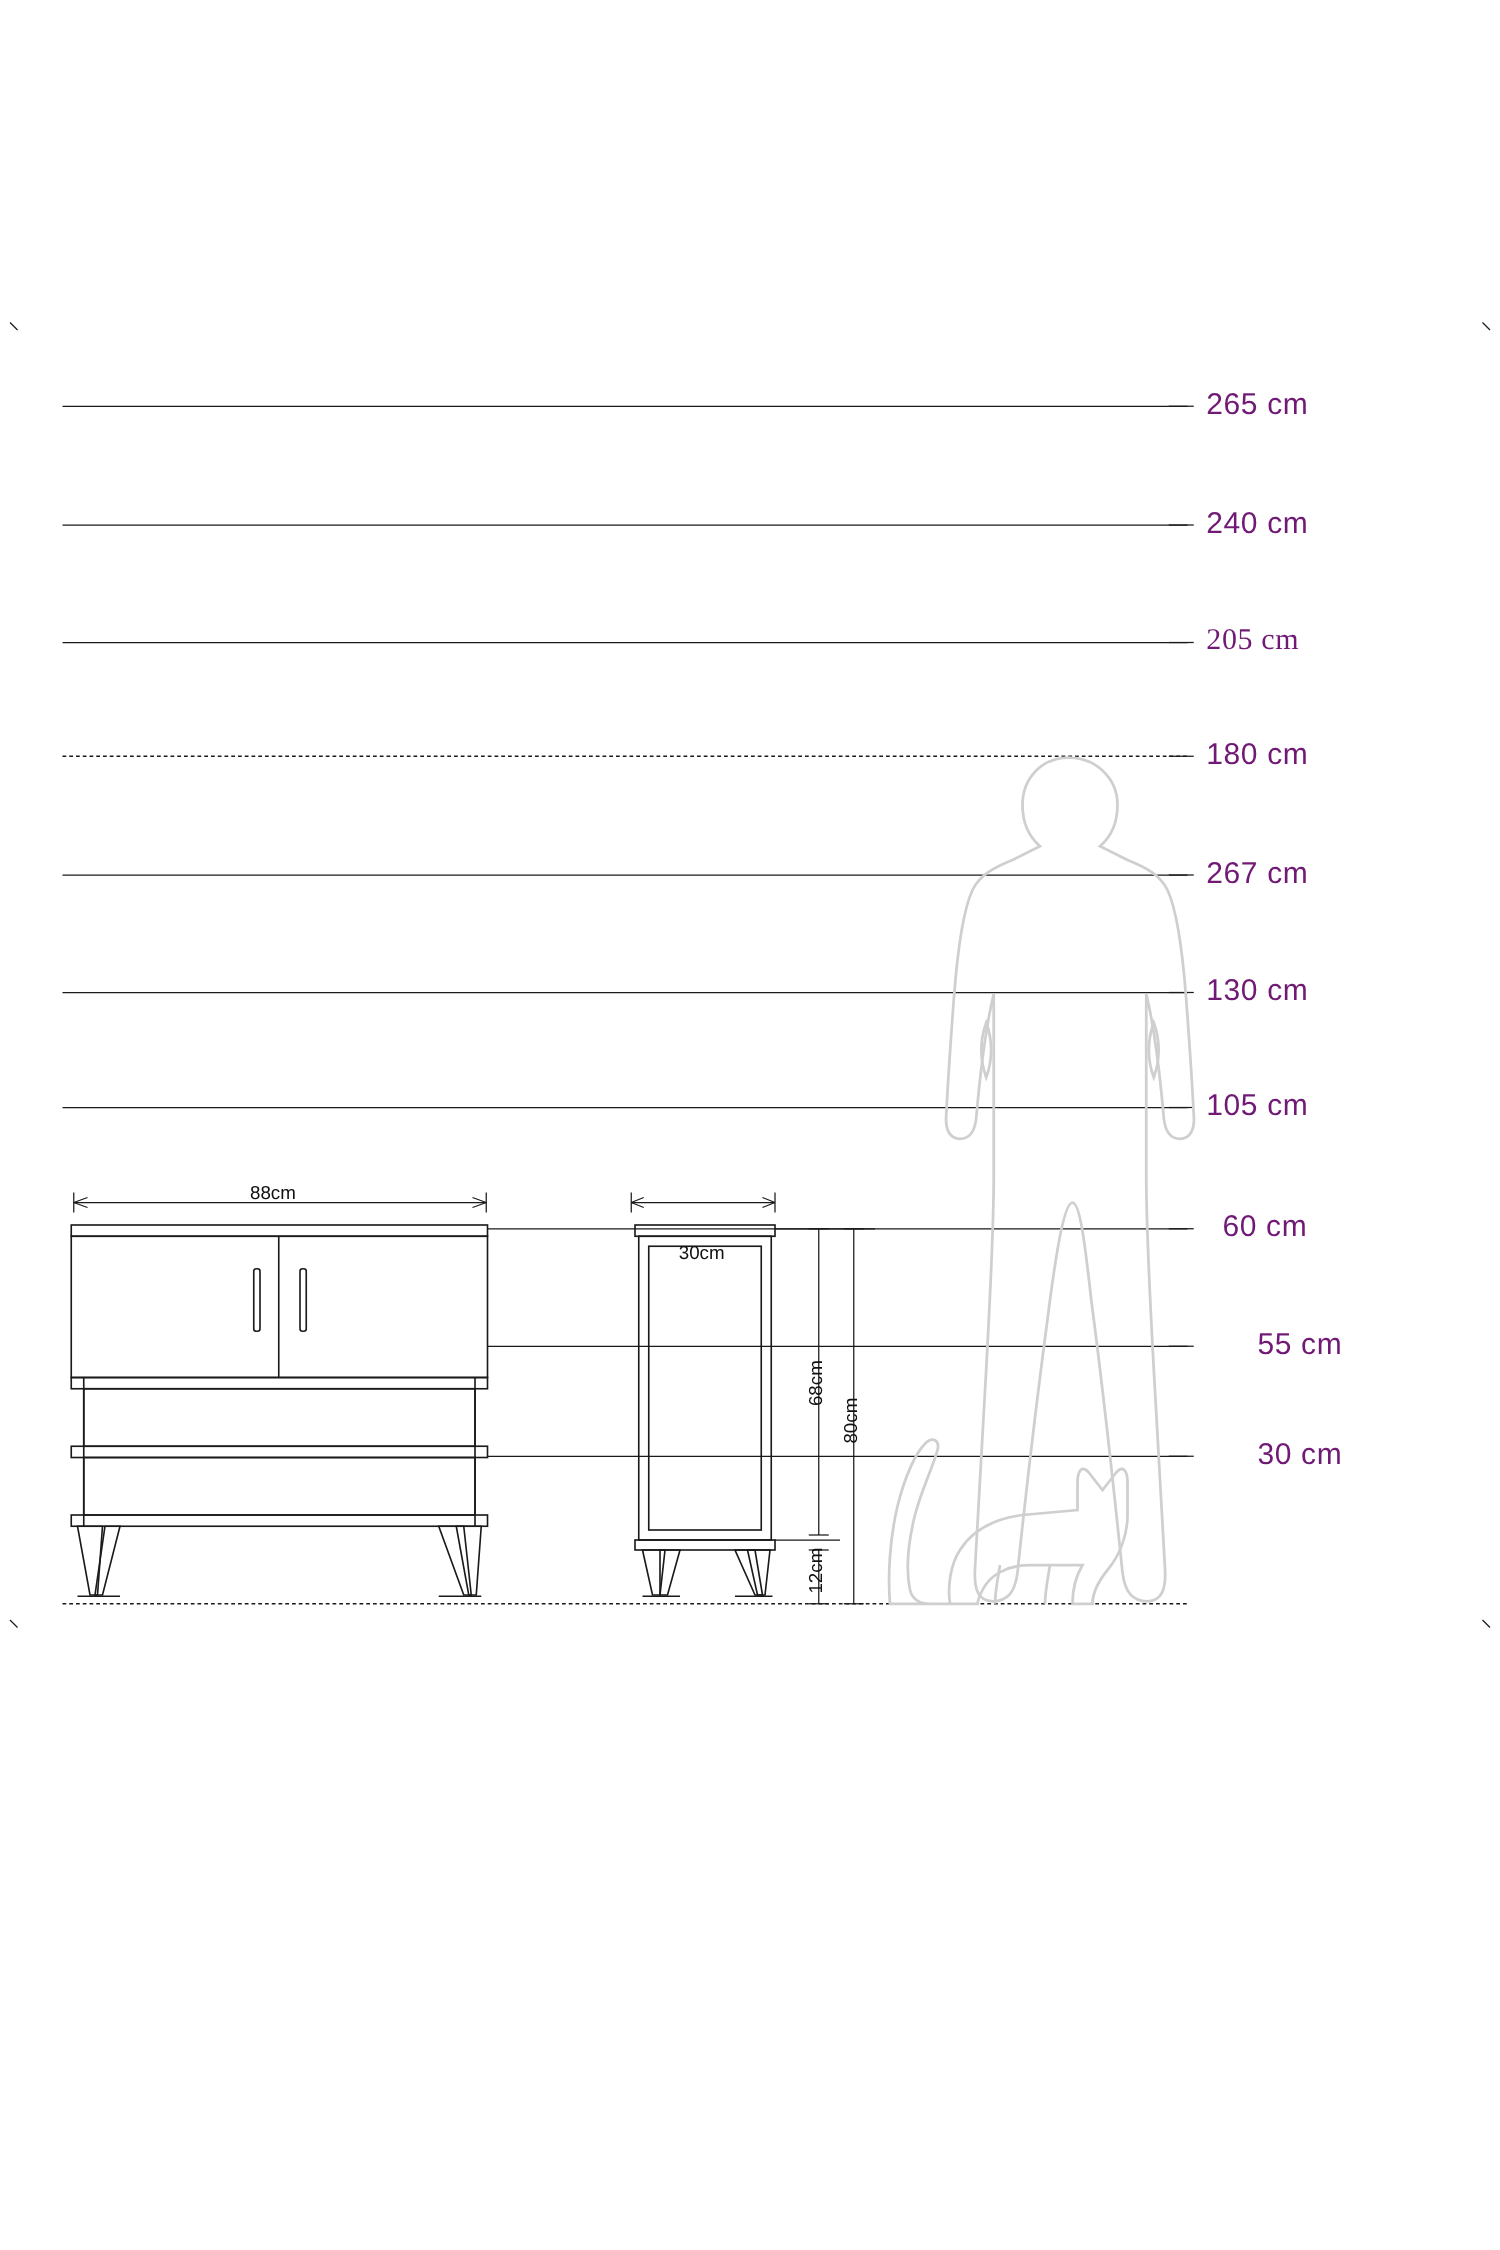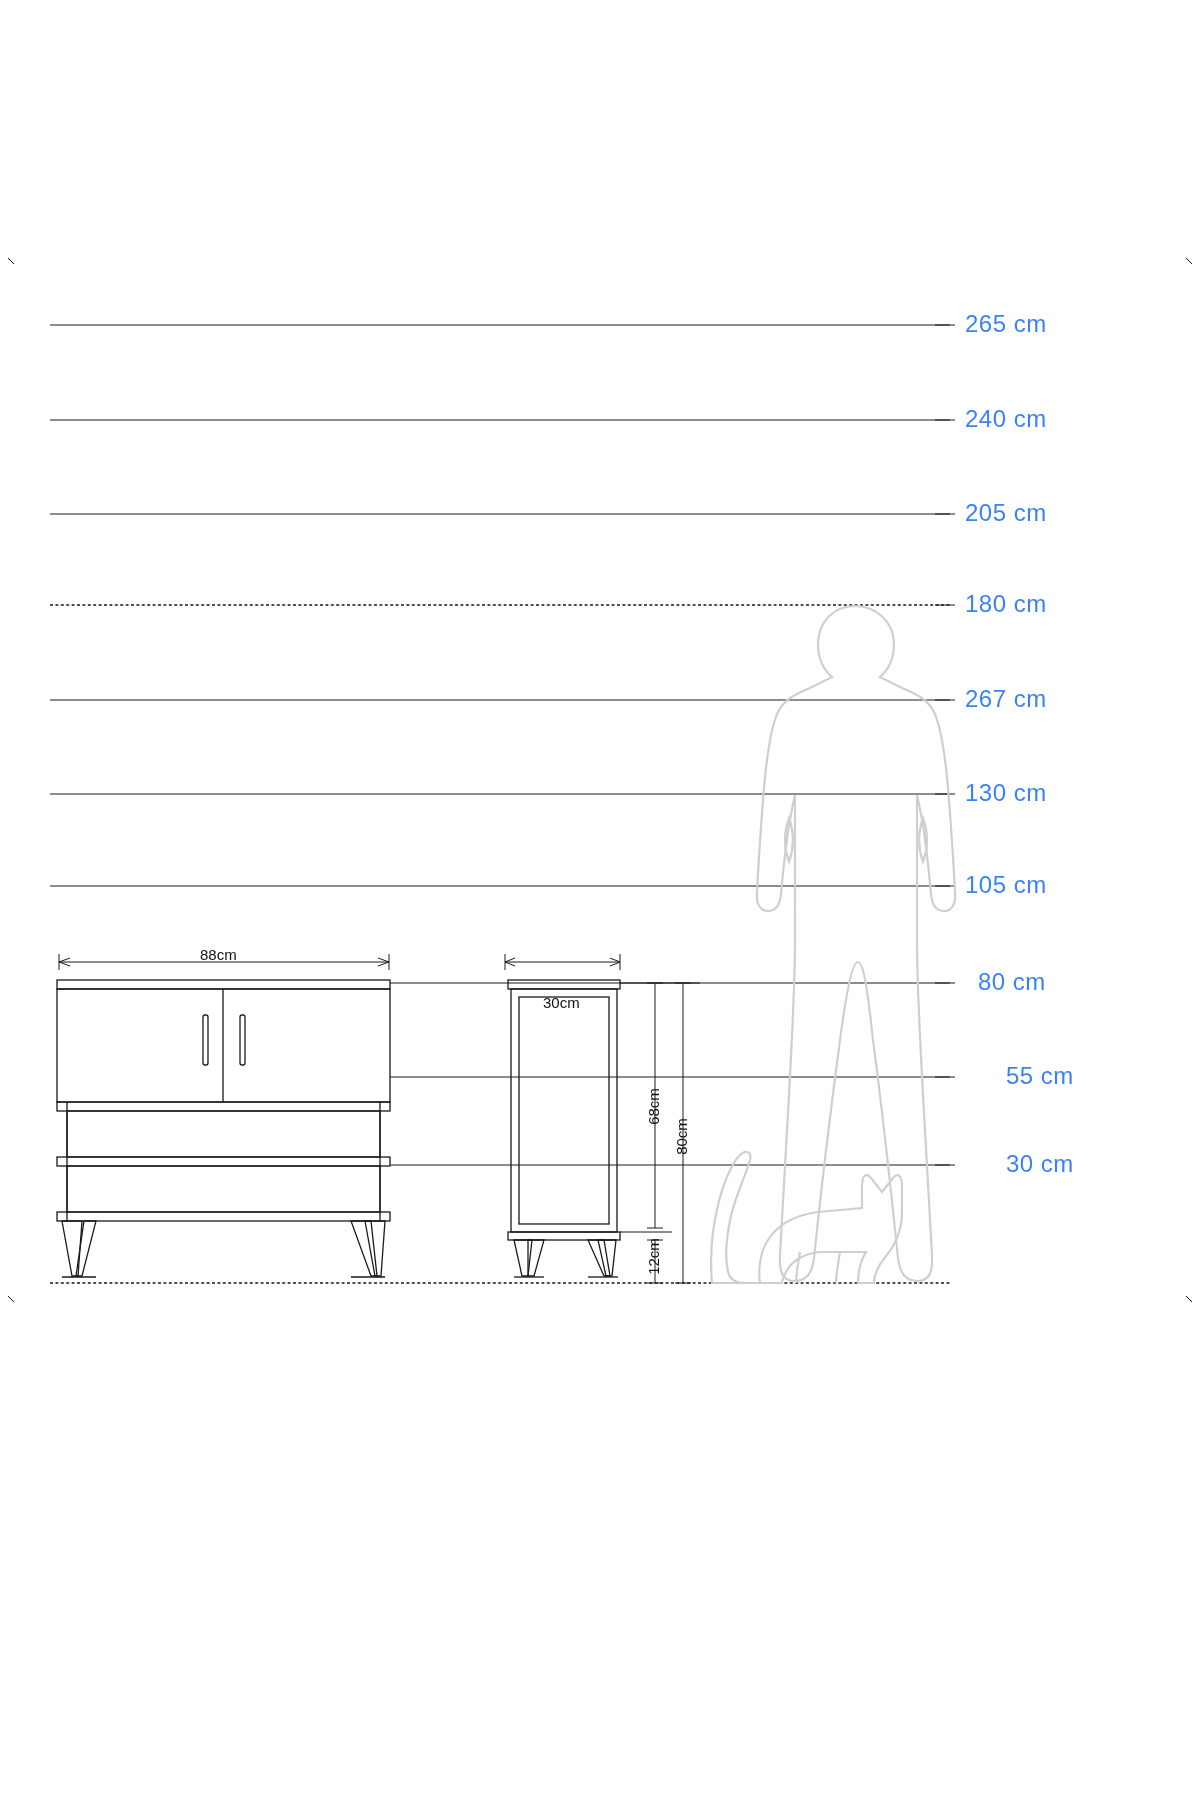--- a/index.html
+++ b/index.html
@@ -25,21 +25,21 @@
     position: absolute;
     left: 0;
     top: 0;
     width: 1200px;
     height: 1800px;
   }
   .scale-label {
     position: absolute;
     font-size: 24px;
     letter-spacing: 0.5px;
-    color: #3b82f6;
+    color: #701a75;
     white-space: nowrap;
     font-family: "Liberation Sans", sans-serif;
   }
   .dim-label {
     position: absolute;
     font-size: 15px;
     color: #111;
     white-space: nowrap;
     font-family: "Liberation Sans", sans-serif;
     text-align: center;
@@ -263,26 +263,26 @@
     <g>
       <line class="lnthin" x1="8" y1="258" x2="14" y2="264"></line>
       <line class="lnthin" x1="1186" y1="258" x2="1192" y2="264"></line>
       <line class="lnthin" x1="8" y1="1296" x2="14" y2="1302"></line>
       <line class="lnthin" x1="1186" y1="1296" x2="1192" y2="1302"></line>
     </g>
   </svg>
 
   <div class="scale-label" style="left:965px; top:310px;">265 cm</div>
   <div class="scale-label" style="left:965px; top:405px;">240 cm</div>
-  <div class="scale-label" style="left:965px; top:499px;">205 cm</div>
+  <div class="scale-label" style="left:965px; top:499px;font-family:Liberation Serif, serif;">205 cm</div>
   <div class="scale-label" style="left:965px; top:590px;">180 cm</div>
   <div class="scale-label" style="left:965px; top:685px;">267 cm</div>
   <div class="scale-label" style="left:965px; top:779px;">130 cm</div>
   <div class="scale-label" style="left:965px; top:871px;">105 cm</div>
-  <div class="scale-label" style="left:978px; top:968px;">80 cm</div>
+  <div class="scale-label" style="left:978px; top:968px;">60 cm</div>
   <div class="scale-label" style="left:978px; top:1062px;margin-left:28px;">55 cm</div>
   <div class="scale-label" style="left:978px; top:1150px;margin-left:28px;">30 cm</div>
 
   <div class="dim-label" style="left:200px; top:946px;">88cm</div>
   <div class="dim-label" style="left:543px; top:946px;margin-top:48px;">30cm</div>
   <div class="dim-label vertical" style="left:633px; top:1098px; width:40px; text-align:center;">68cm</div>
   <div class="dim-label vertical" style="left:661px; top:1128px; width:40px; text-align:center;">80cm</div>
   <div class="dim-label vertical" style="left:633px; top:1248px; width:40px; text-align:center;">12cm</div>
 
 </div>

